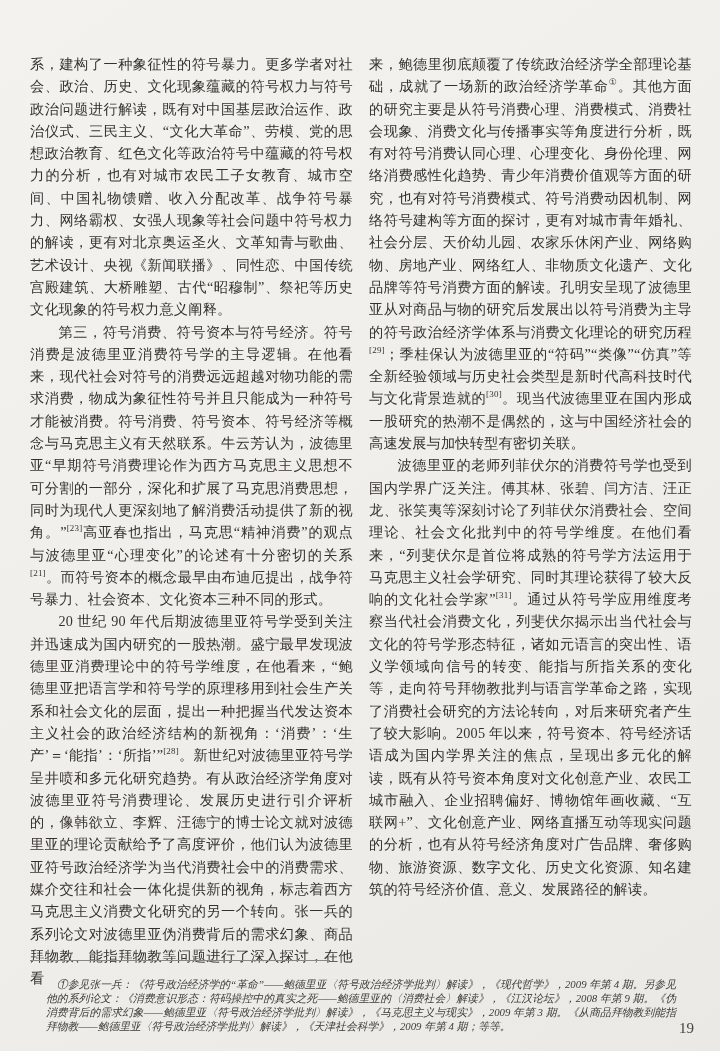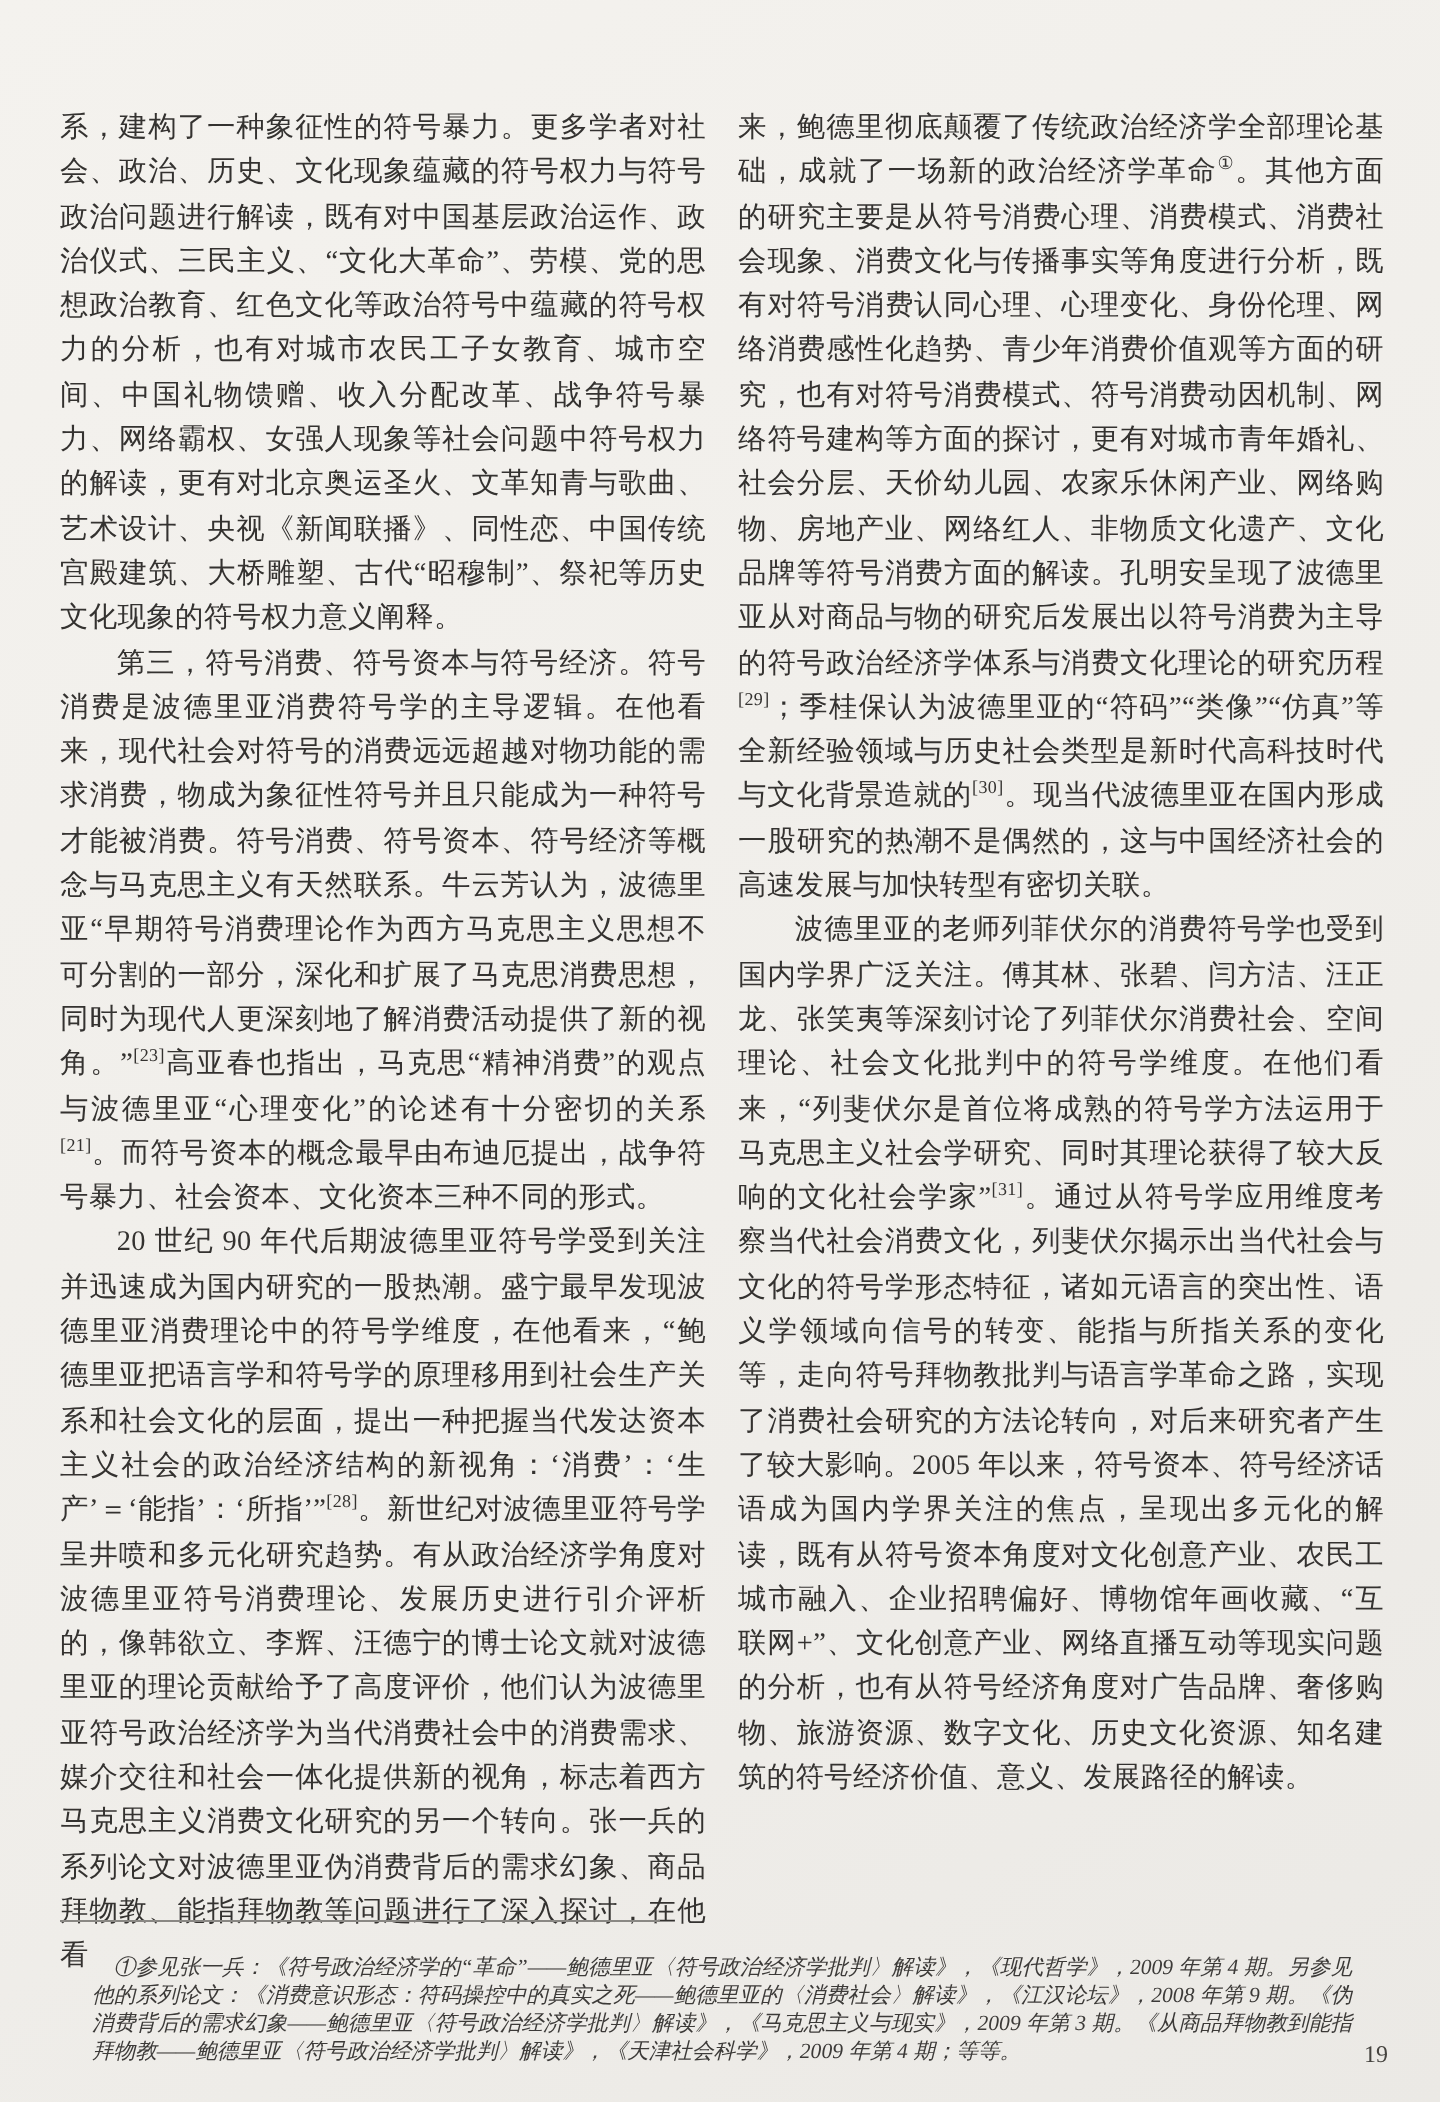--- a/index.html
+++ b/index.html
@@ -61,21 +61,21 @@
     line-height: 14px;
     text-align: justify;
     text-indent: 1em;
     color: #3c3a38;
     font-style: italic;
   }
   .page-number {
     position: absolute;
     top: 1020px;
     right: 26px;
-    font-size: 12px;
+    font-size: 15px;
     color: #45433f;
   }
 </style>
 </head>
 <body>
 
 <div class="page" style="color: rgb(52, 50, 48);">
   <div class="columns">
     <div class="column" id="col-left">
         <p class="para"><span>系，建构了一种象征性的符号暴力。更多学者对社会、政治、历史、文化现象蕴藏的符号权力与符号政治问题进行解读，既有对中国基层政治运作、政治仪式、三民主义、“文化大革命”、劳模、党的思想政治教育、红色文化等政治符号中蕴藏的符号权力的分析，也有对城市农民工子女教育、城市空间、中国礼物馈赠、收入分配改革、战争符号暴力、网络霸权、女强人现象等社会问题中符号权力的解读，更有对北京奥运圣火、文革知青与歌曲、艺术设计、央视《新闻联播》、同性恋、中国传统宫殿建筑、大桥雕塑、古代“昭穆制”、祭祀等历史文化现象的符号权力意义阐释。</span></p>

